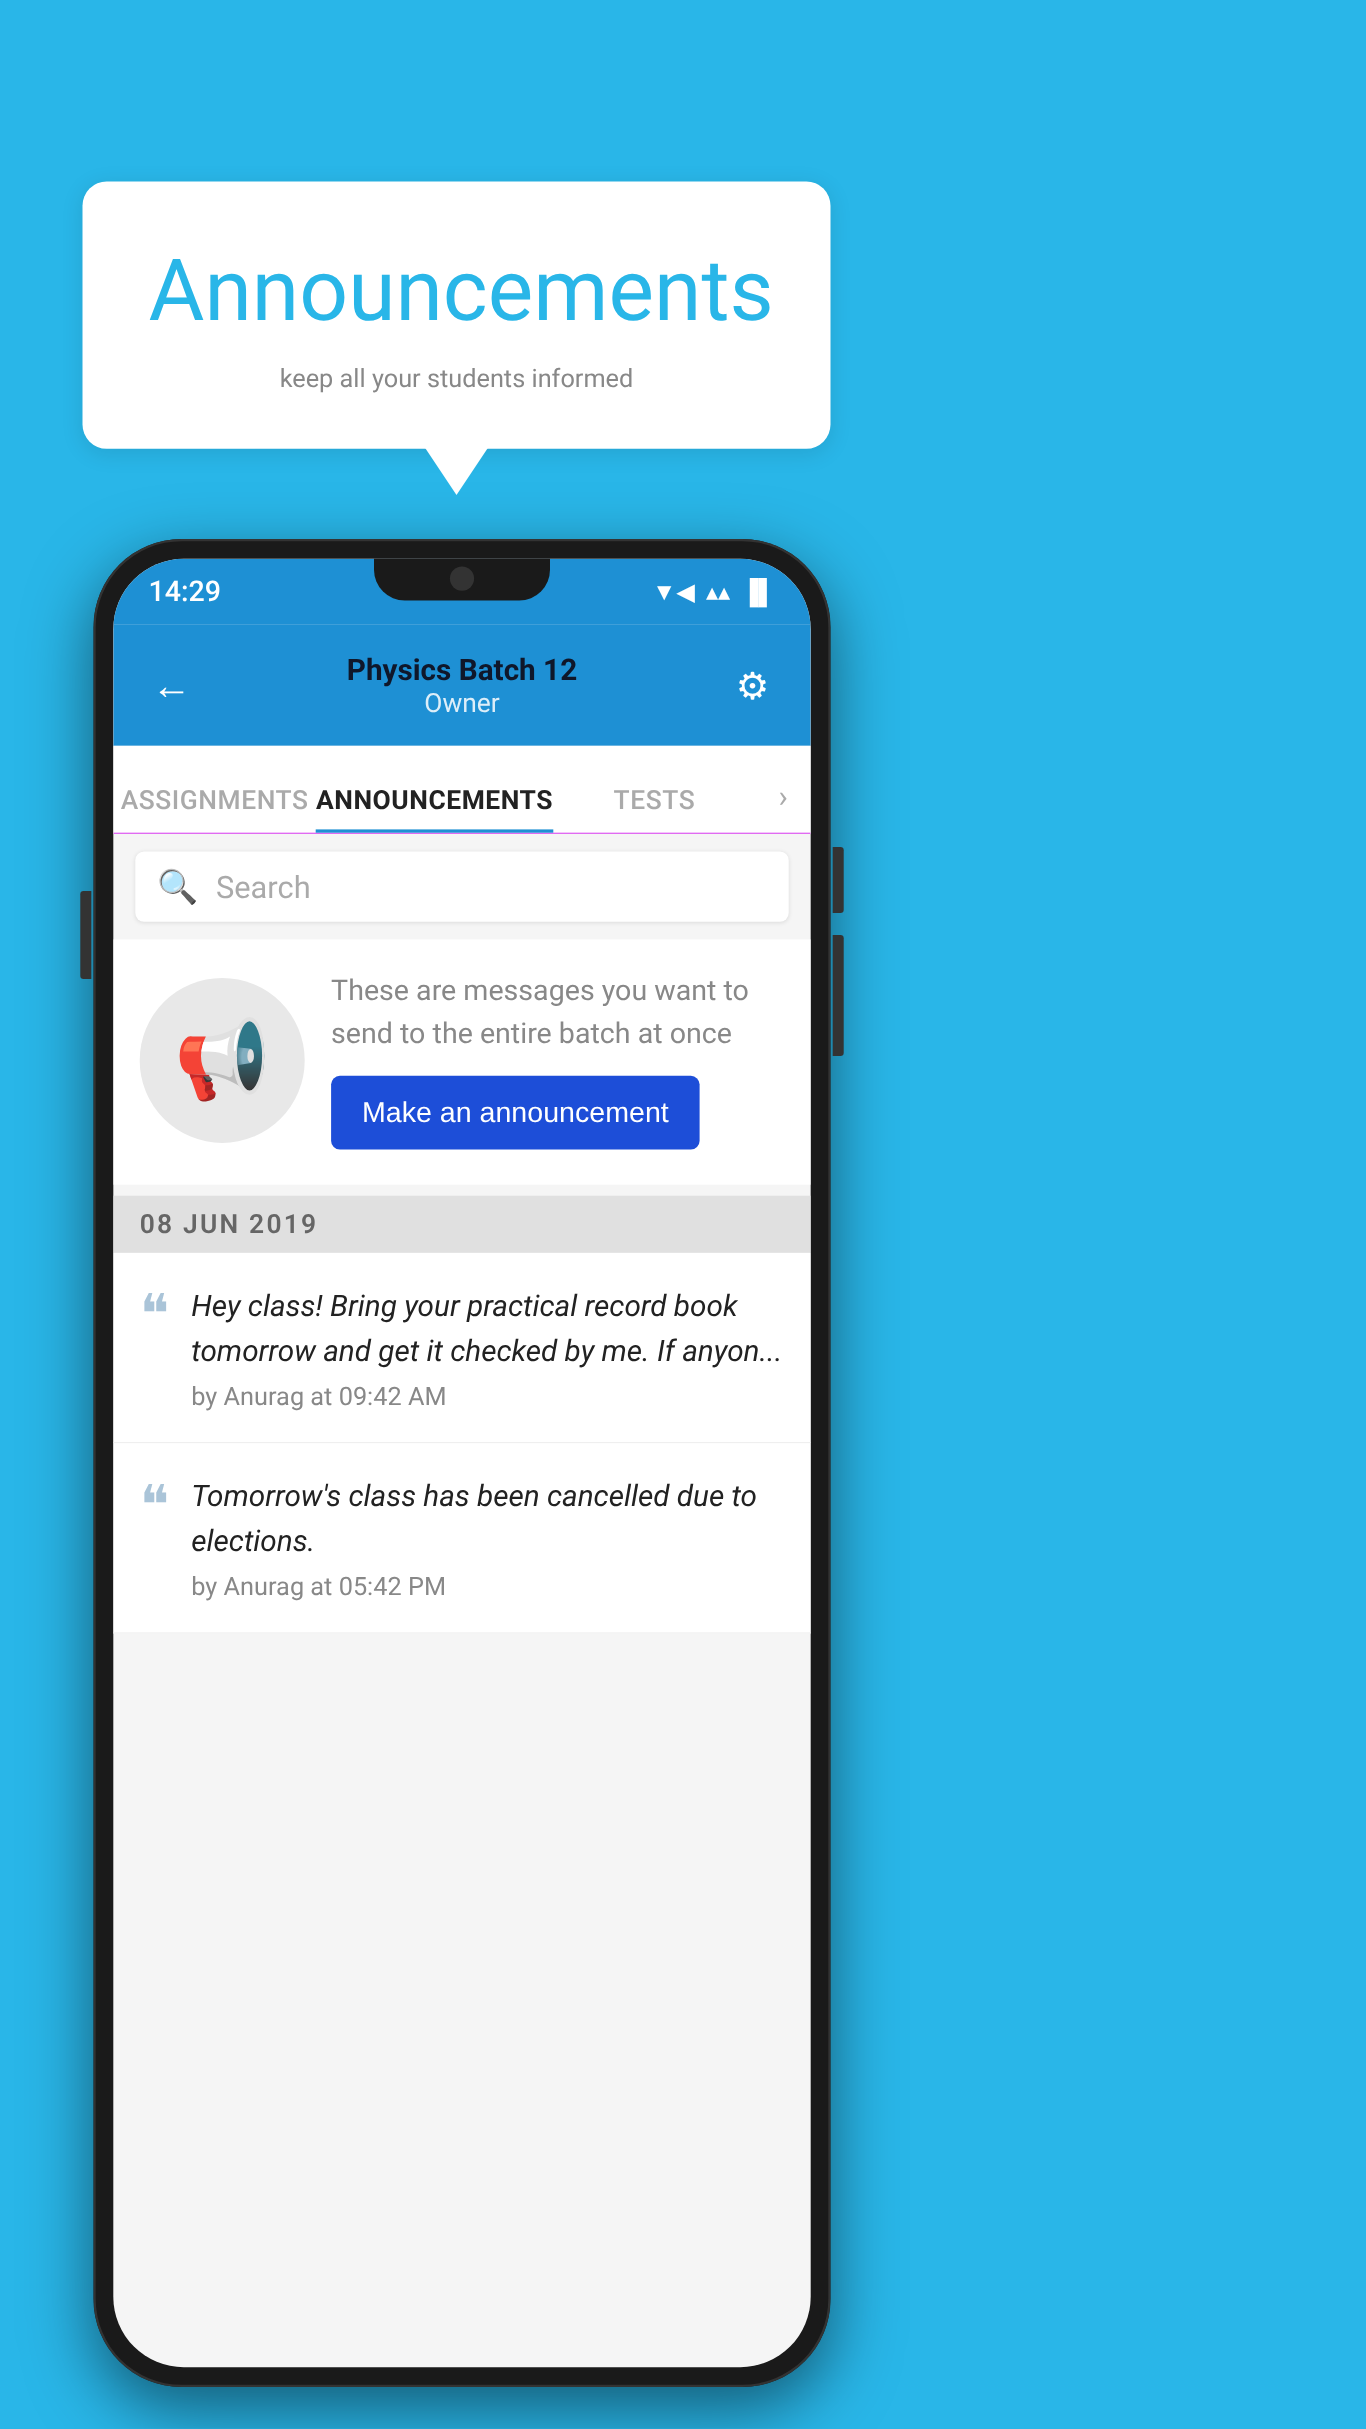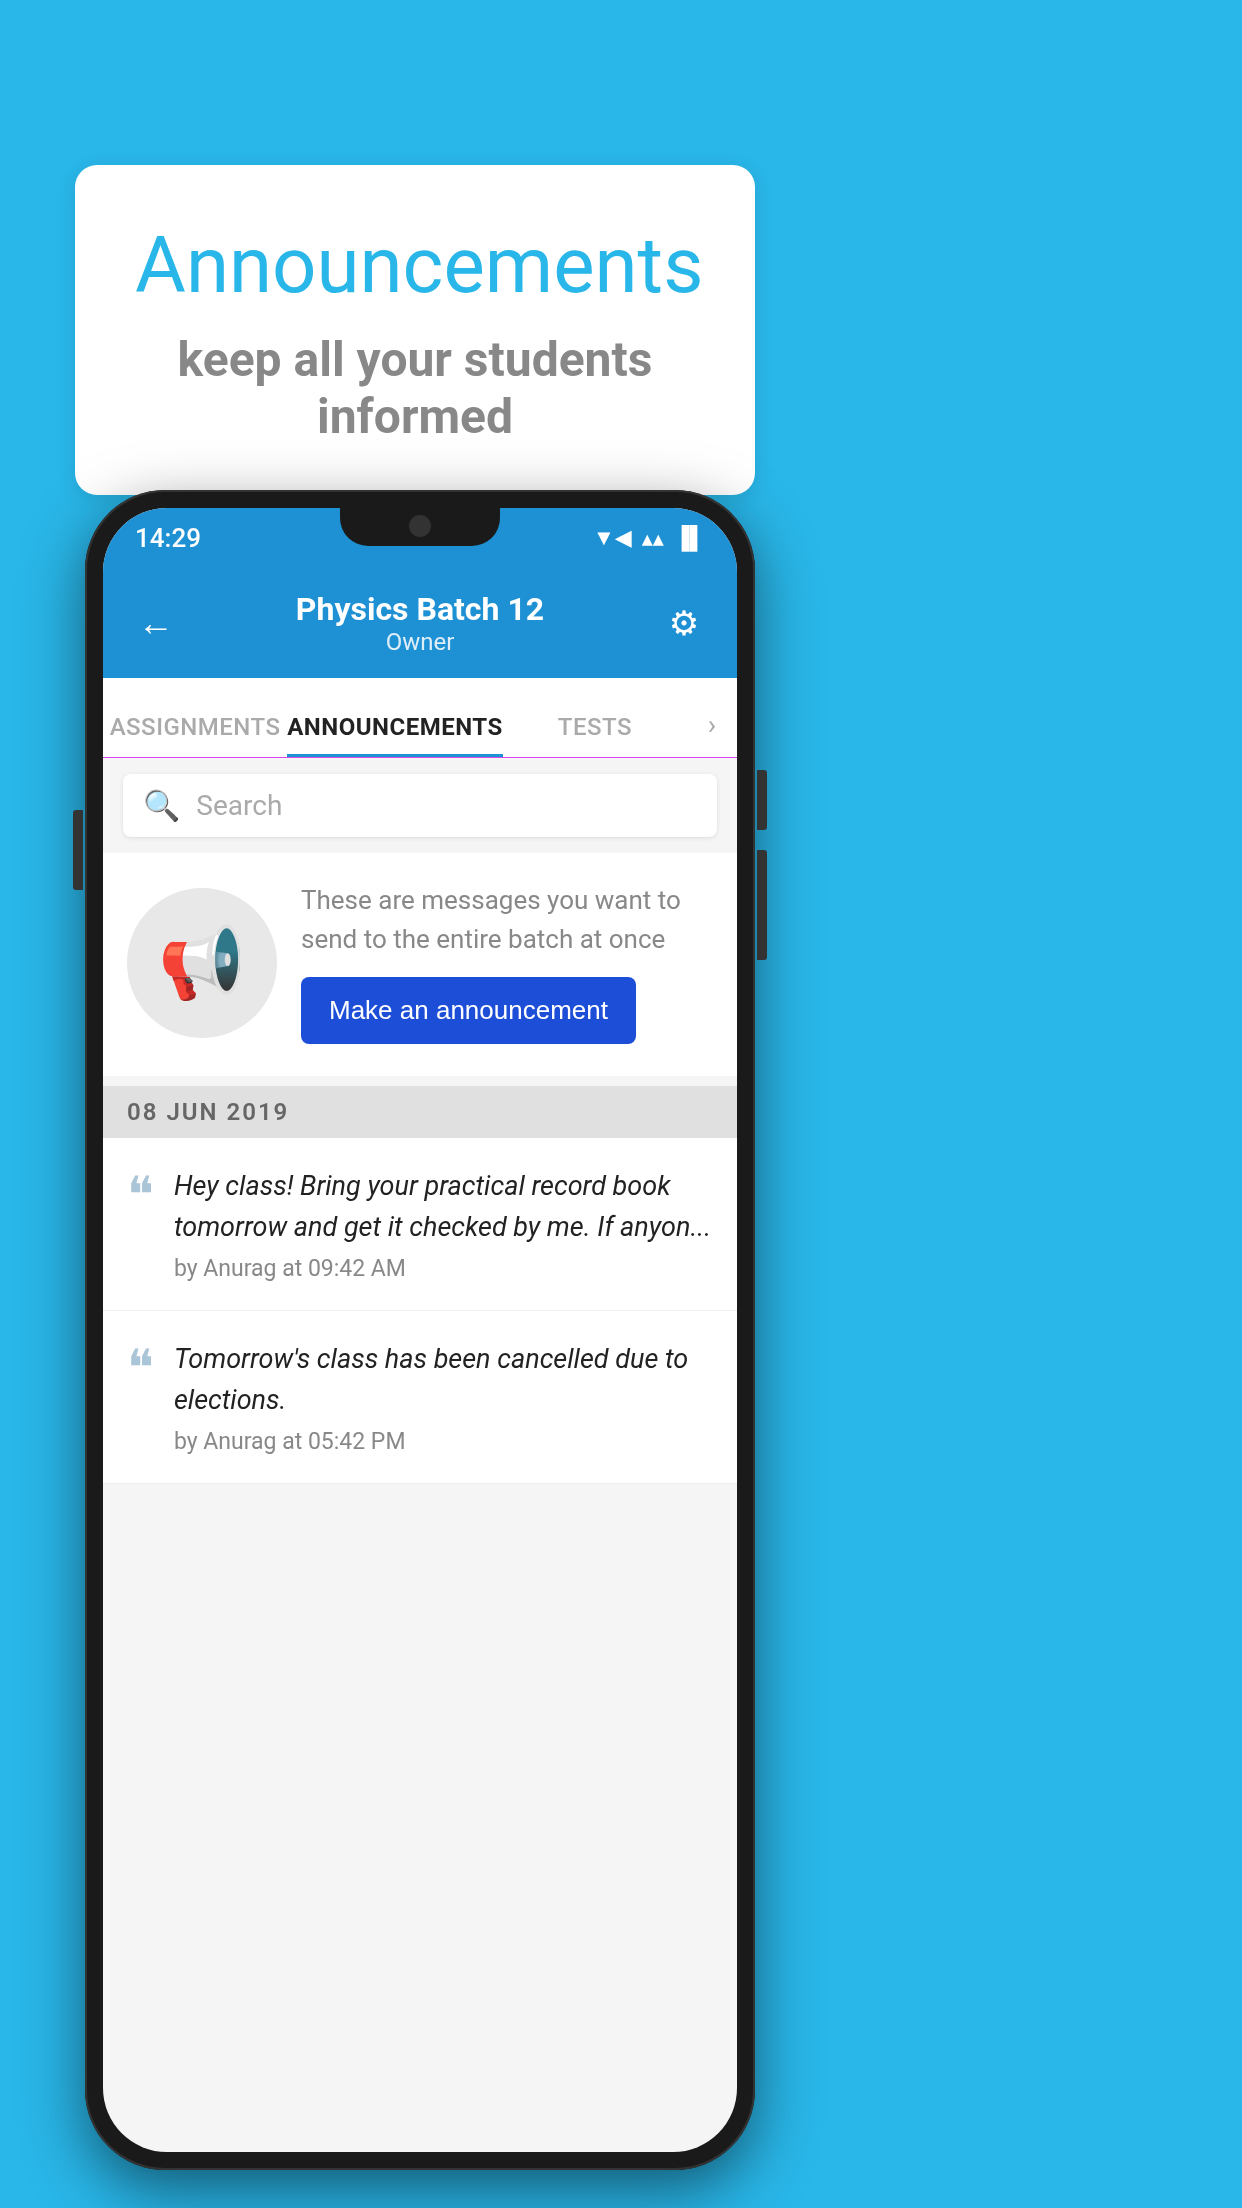--- a/index.html
+++ b/index.html
@@ -39,24 +39,24 @@
       border-top: 45px solid white;
     }
     .bubble-title {
       font-size: 78px;
       color: #29b6e8;
       font-weight: 400;
       text-align: center;
       margin-bottom: 20px;
     }
     .bubble-subtitle {
-      font-size: 48px;
+      font-size: 23px;
       color: #888;
       text-align: center;
-      font-weight: 700;
+      font-weight: 400;
     }
 
     
     .phone-wrapper {
       position: absolute;
       top: 490px;
       left: 85px;
       width: 670px;
       height: 1680px;
     }
@@ -142,22 +142,22 @@
       font-size: 36px;
       cursor: pointer;
       width: 50px;
       text-align: center;
     }
     .app-bar-center {
       text-align: center;
       flex: 1;
     }
     .app-bar-title {
-      color: #ffffff;
-      font-size: 32px;
+      color: #0f172a;
+      font-size: 27px;
       font-weight: 700;
     }
     .app-bar-subtitle {
       color: rgba(255,255,255,0.85);
       font-size: 24px;
       font-weight: 400;
     }
     .settings-btn {
       color: white;
       font-size: 34px;

